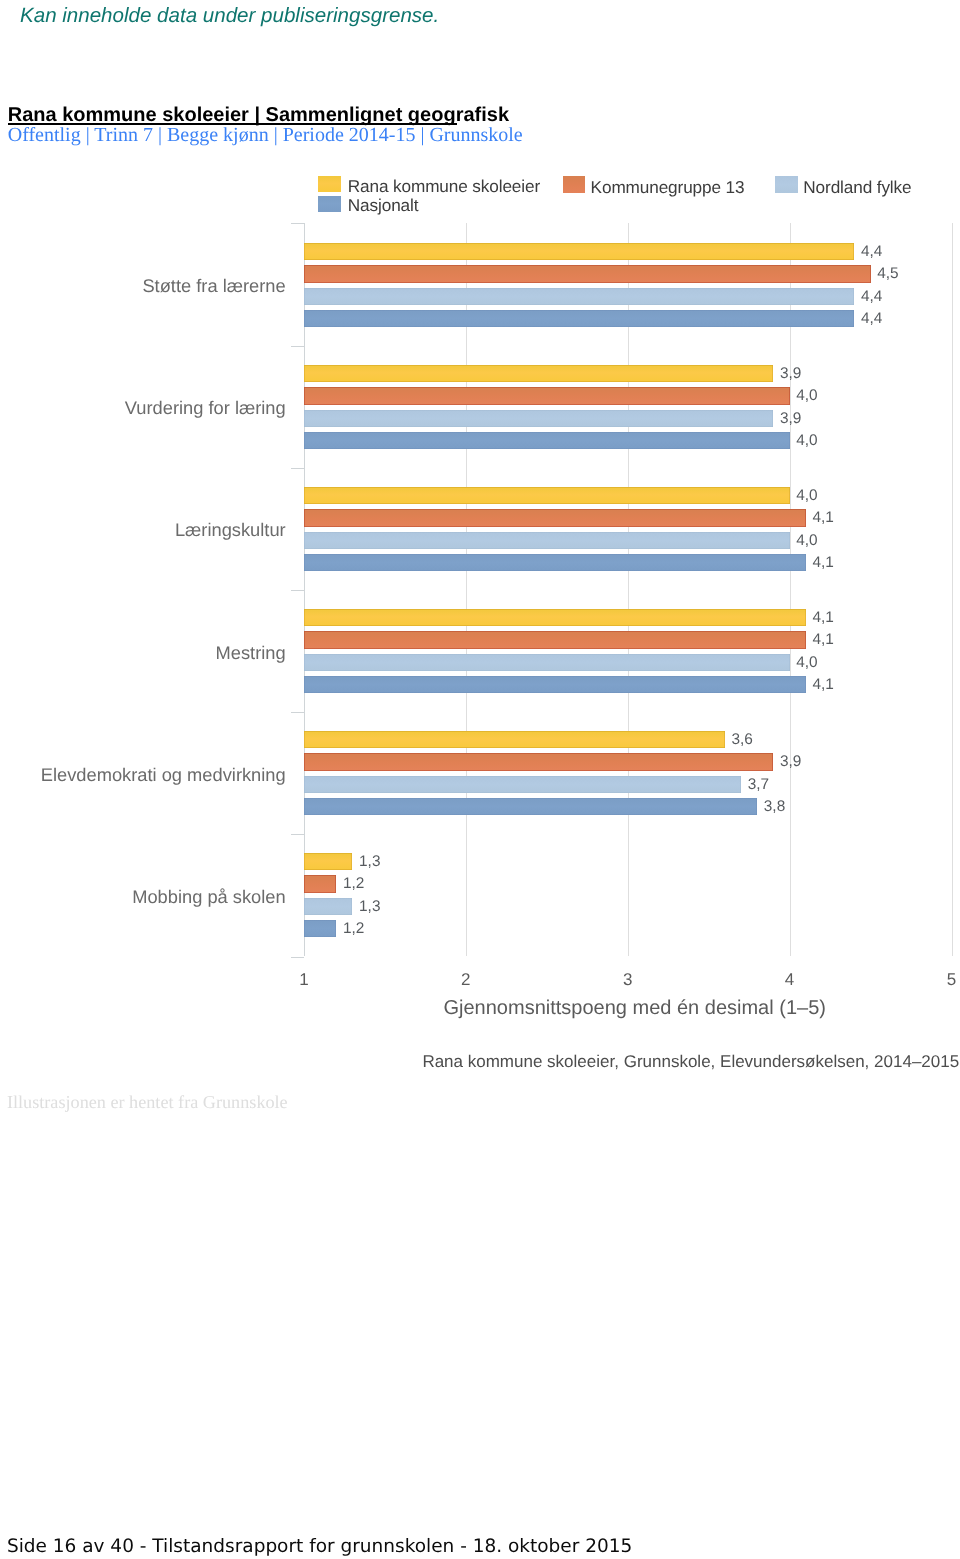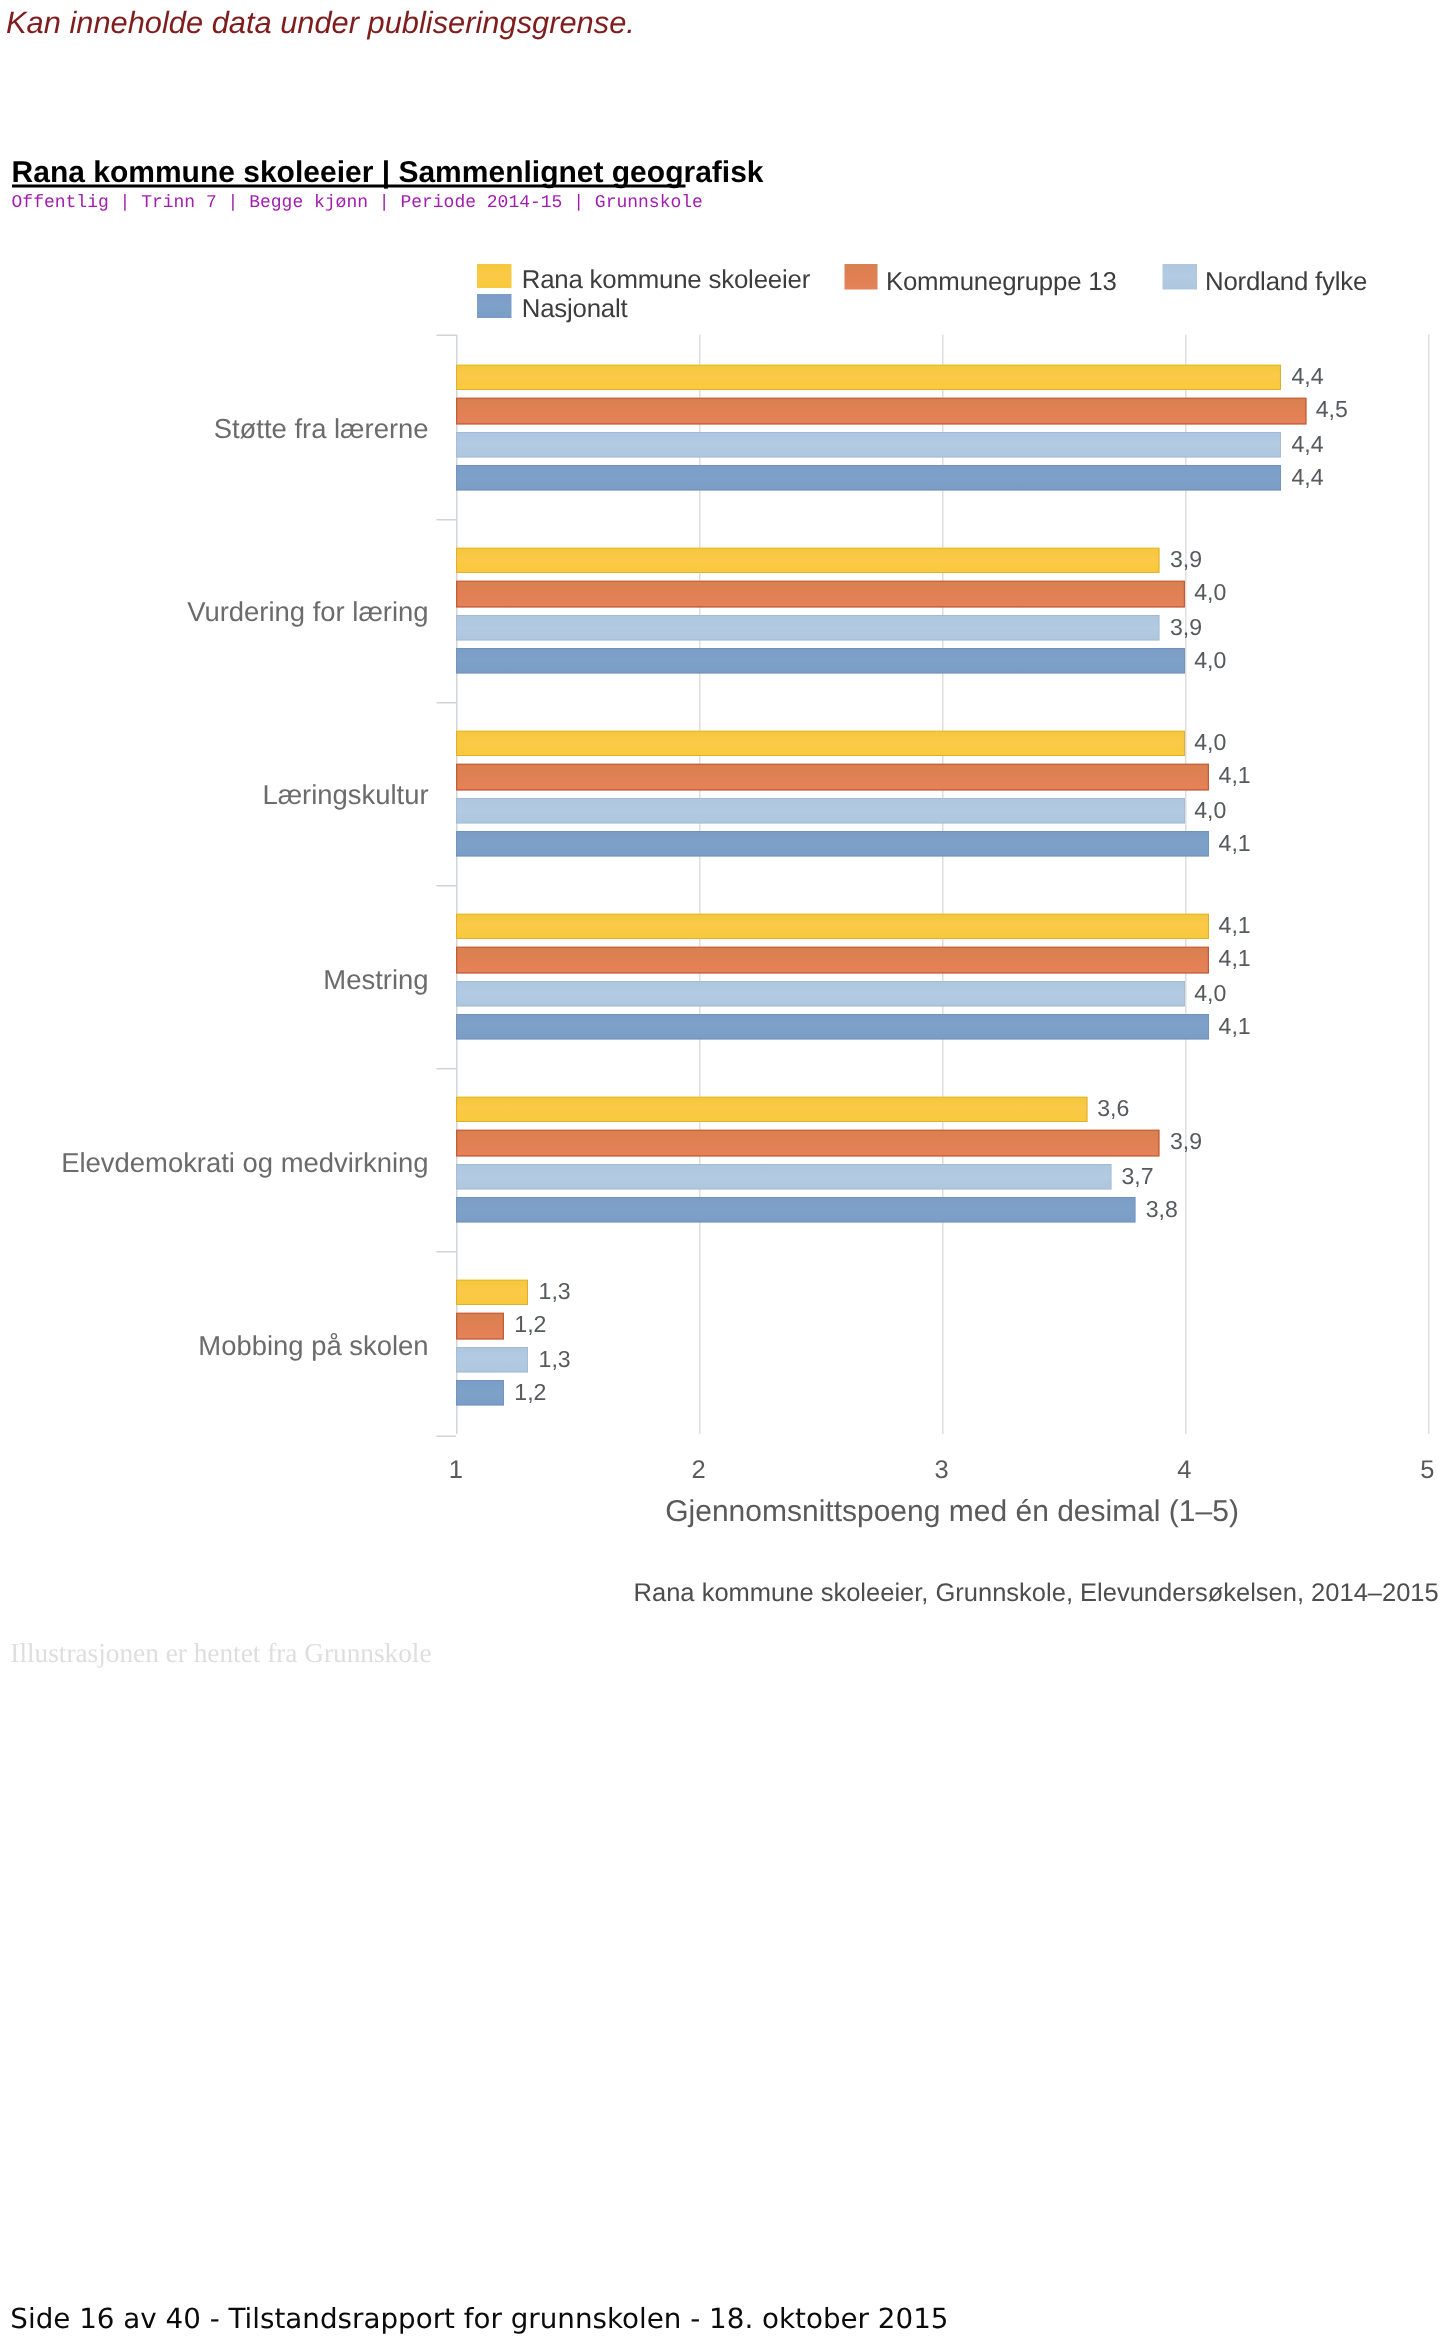--- a/index.html
+++ b/index.html
@@ -2,27 +2,27 @@
 <html><head>
 <meta charset="utf-8">
 <style>
   html,body{margin:0;padding:0;background:#ffffff;}
   body{width:960px;height:1559px;position:relative;overflow:hidden;
        font-family:"Liberation Sans",sans-serif;
        -webkit-font-smoothing:antialiased;text-rendering:geometricPrecision;}
   .abs{position:absolute;white-space:pre;}
 
   
-  #notice{left:4px;top:4.4px;font-family:"Liberation Sans",sans-serif;font-style:italic;
-          font-size:20.55px;color:#7f1d1d;line-height:24px;}
+  #notice{left:20px;top:4.4px;font-family:"Liberation Sans",sans-serif;font-style:italic;
+          font-size:20.55px;color:#0f766e;line-height:24px;}
   #doc-title{left:7.7px;top:107px;font-family:Liberation Sans, sans-serif;font-weight:bold;
              font-size:20px;color:#000;line-height:17px;}
   #doc-title-underline{left:7.7px;top:123px;width:449px;height:2px;background:#000;}
-  #doc-subtitle{left:7.7px;top:128.3px;font-family:Liberation Mono, monospace;
-                font-size:12px;color:#a21caf;line-height:14px;}
+  #doc-subtitle{left:7.7px;top:128.3px;font-family:Liberation Serif, serif;
+                font-size:20px;color:#3b82f6;line-height:14px;}
   #caption{left:6.9px;top:1093px;font-family:"Liberation Serif",serif;font-size:18.2px;
            color:#dedede;line-height:18px;}
   #footer{left:6.9px;top:1537.2px;font-family:"DejaVu Sans",sans-serif;font-size:18.5px;
           color:#0b0b0b;line-height:19px;}
 
   
   #chart{left:0;top:0;width:960px;height:1100px;overflow:visible;}
   .legend-swatch{position:absolute;width:22.6px;height:16.4px;}
   .legend-label{position:absolute;font-size:17.2px;color:#3d3d3d;letter-spacing:-0.12px;
                 font-family:"Liberation Sans",sans-serif;}

